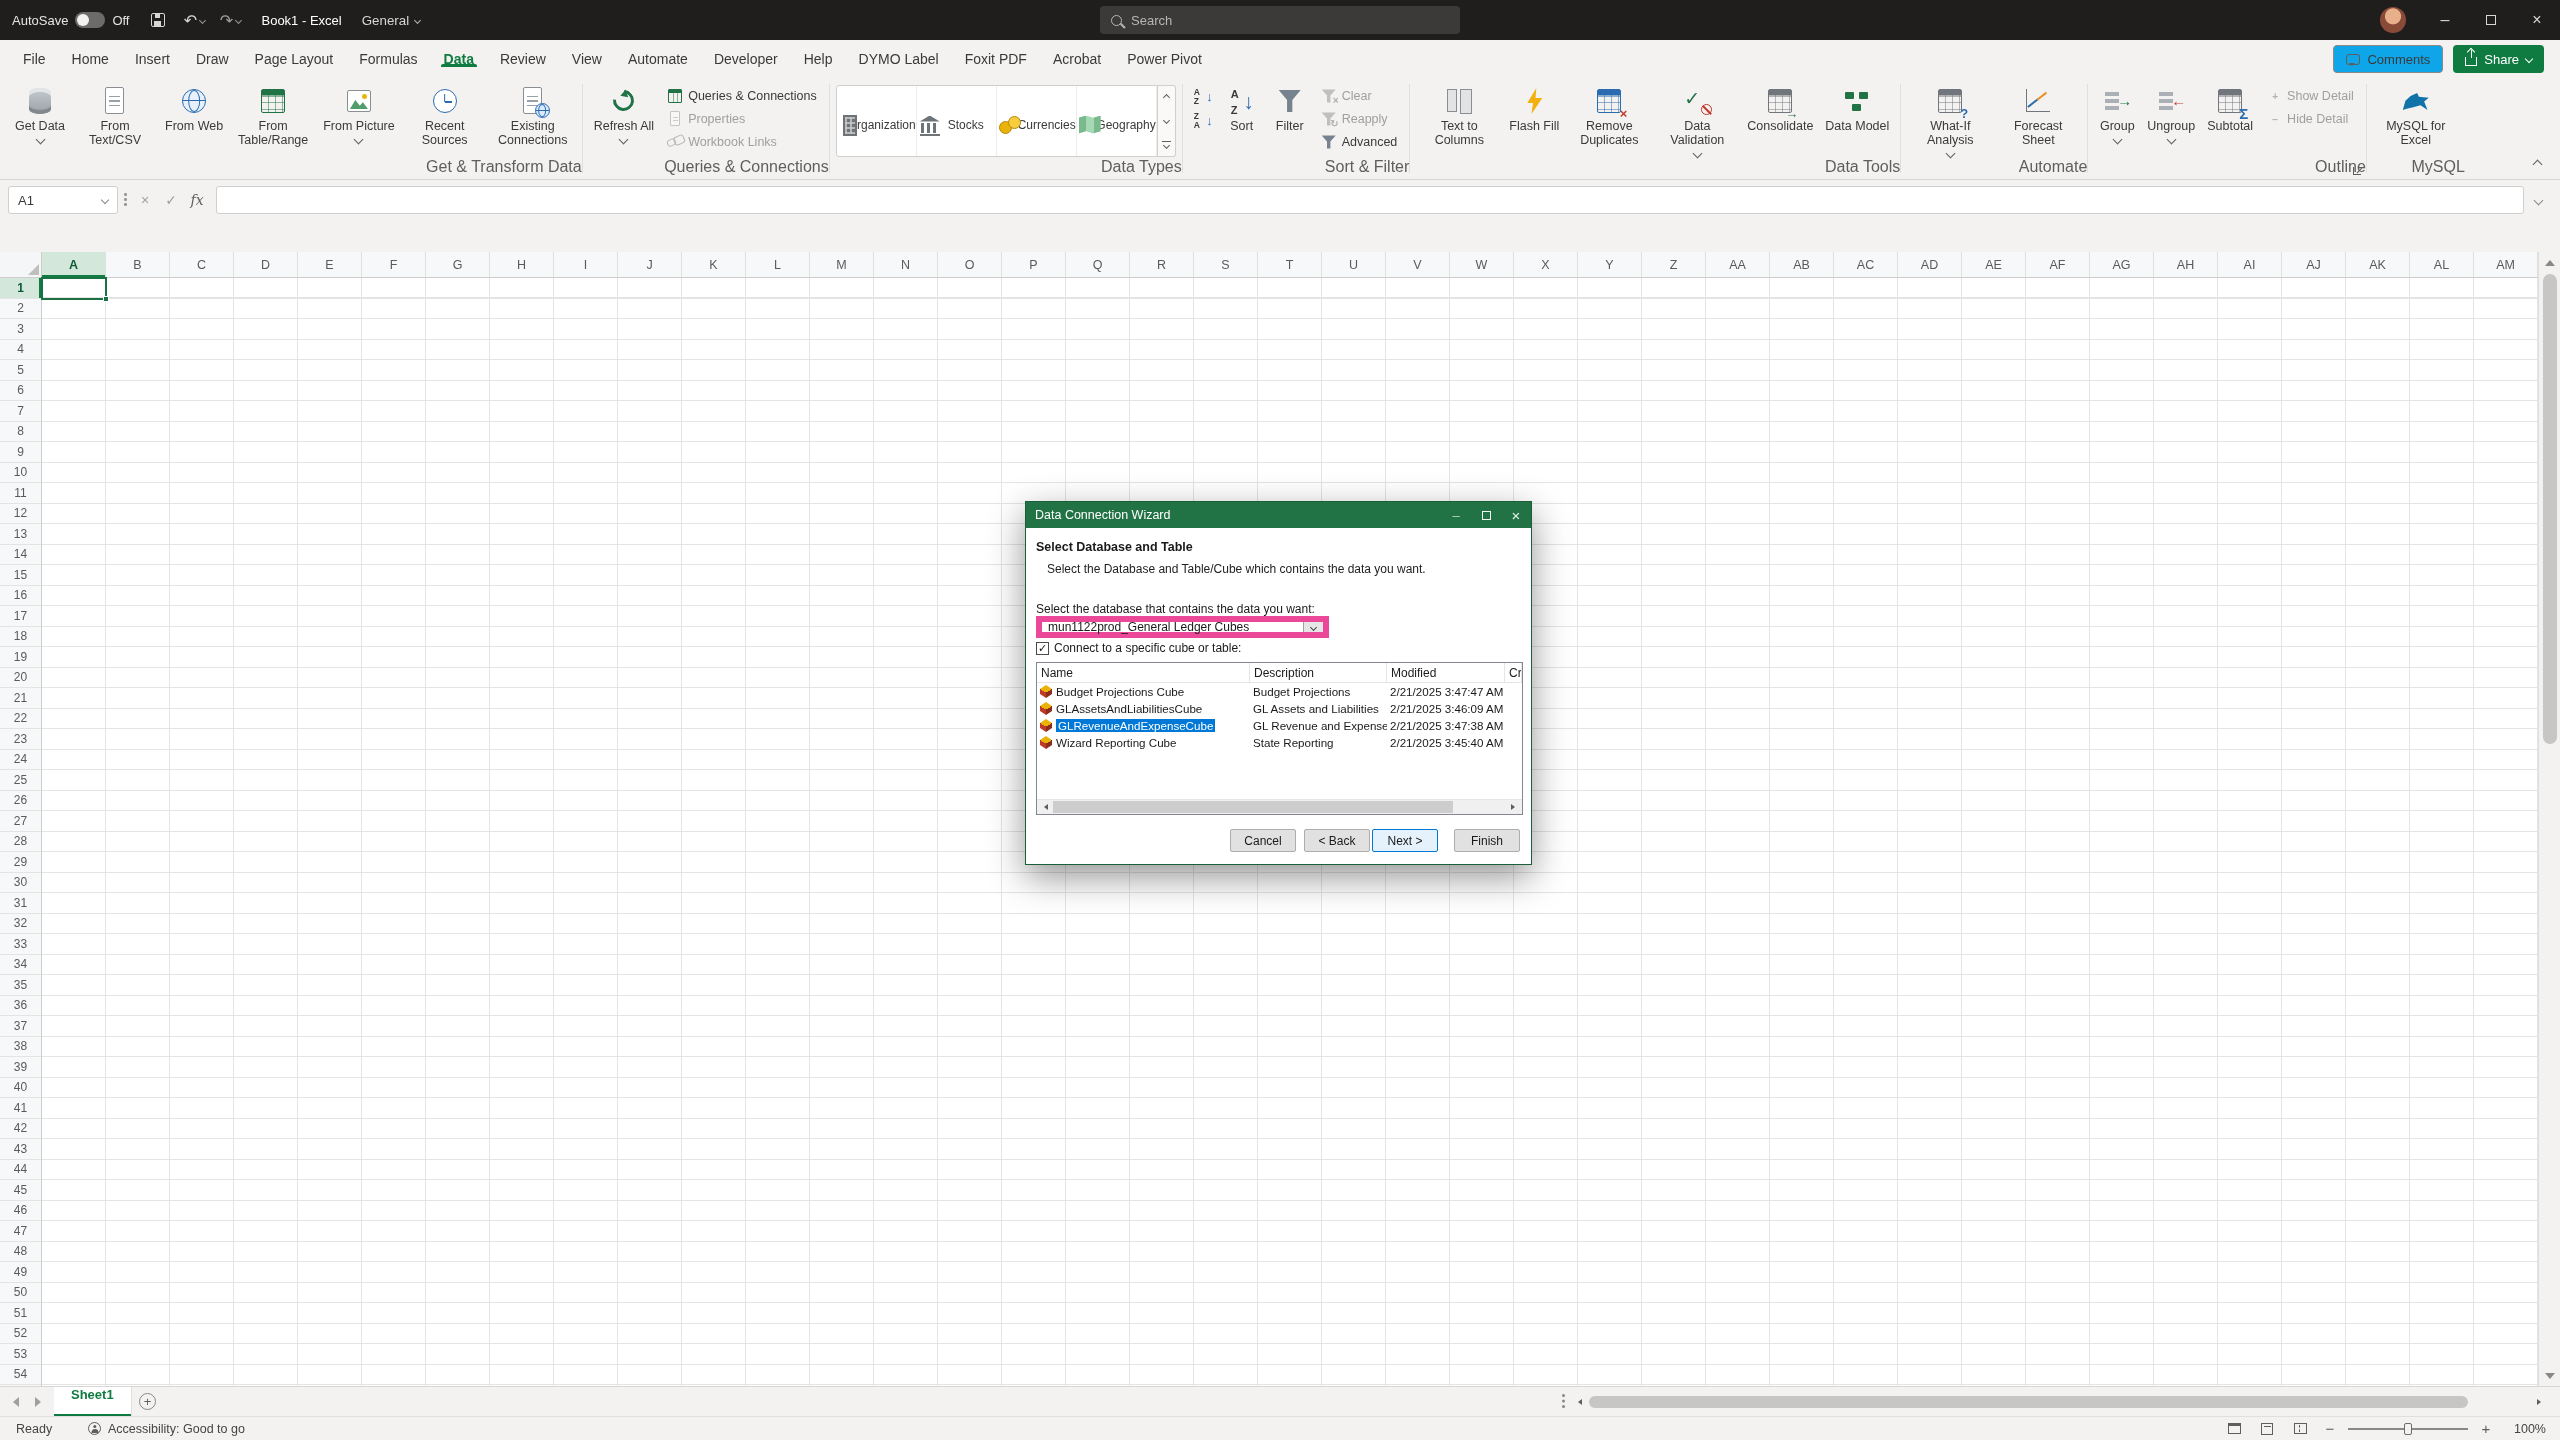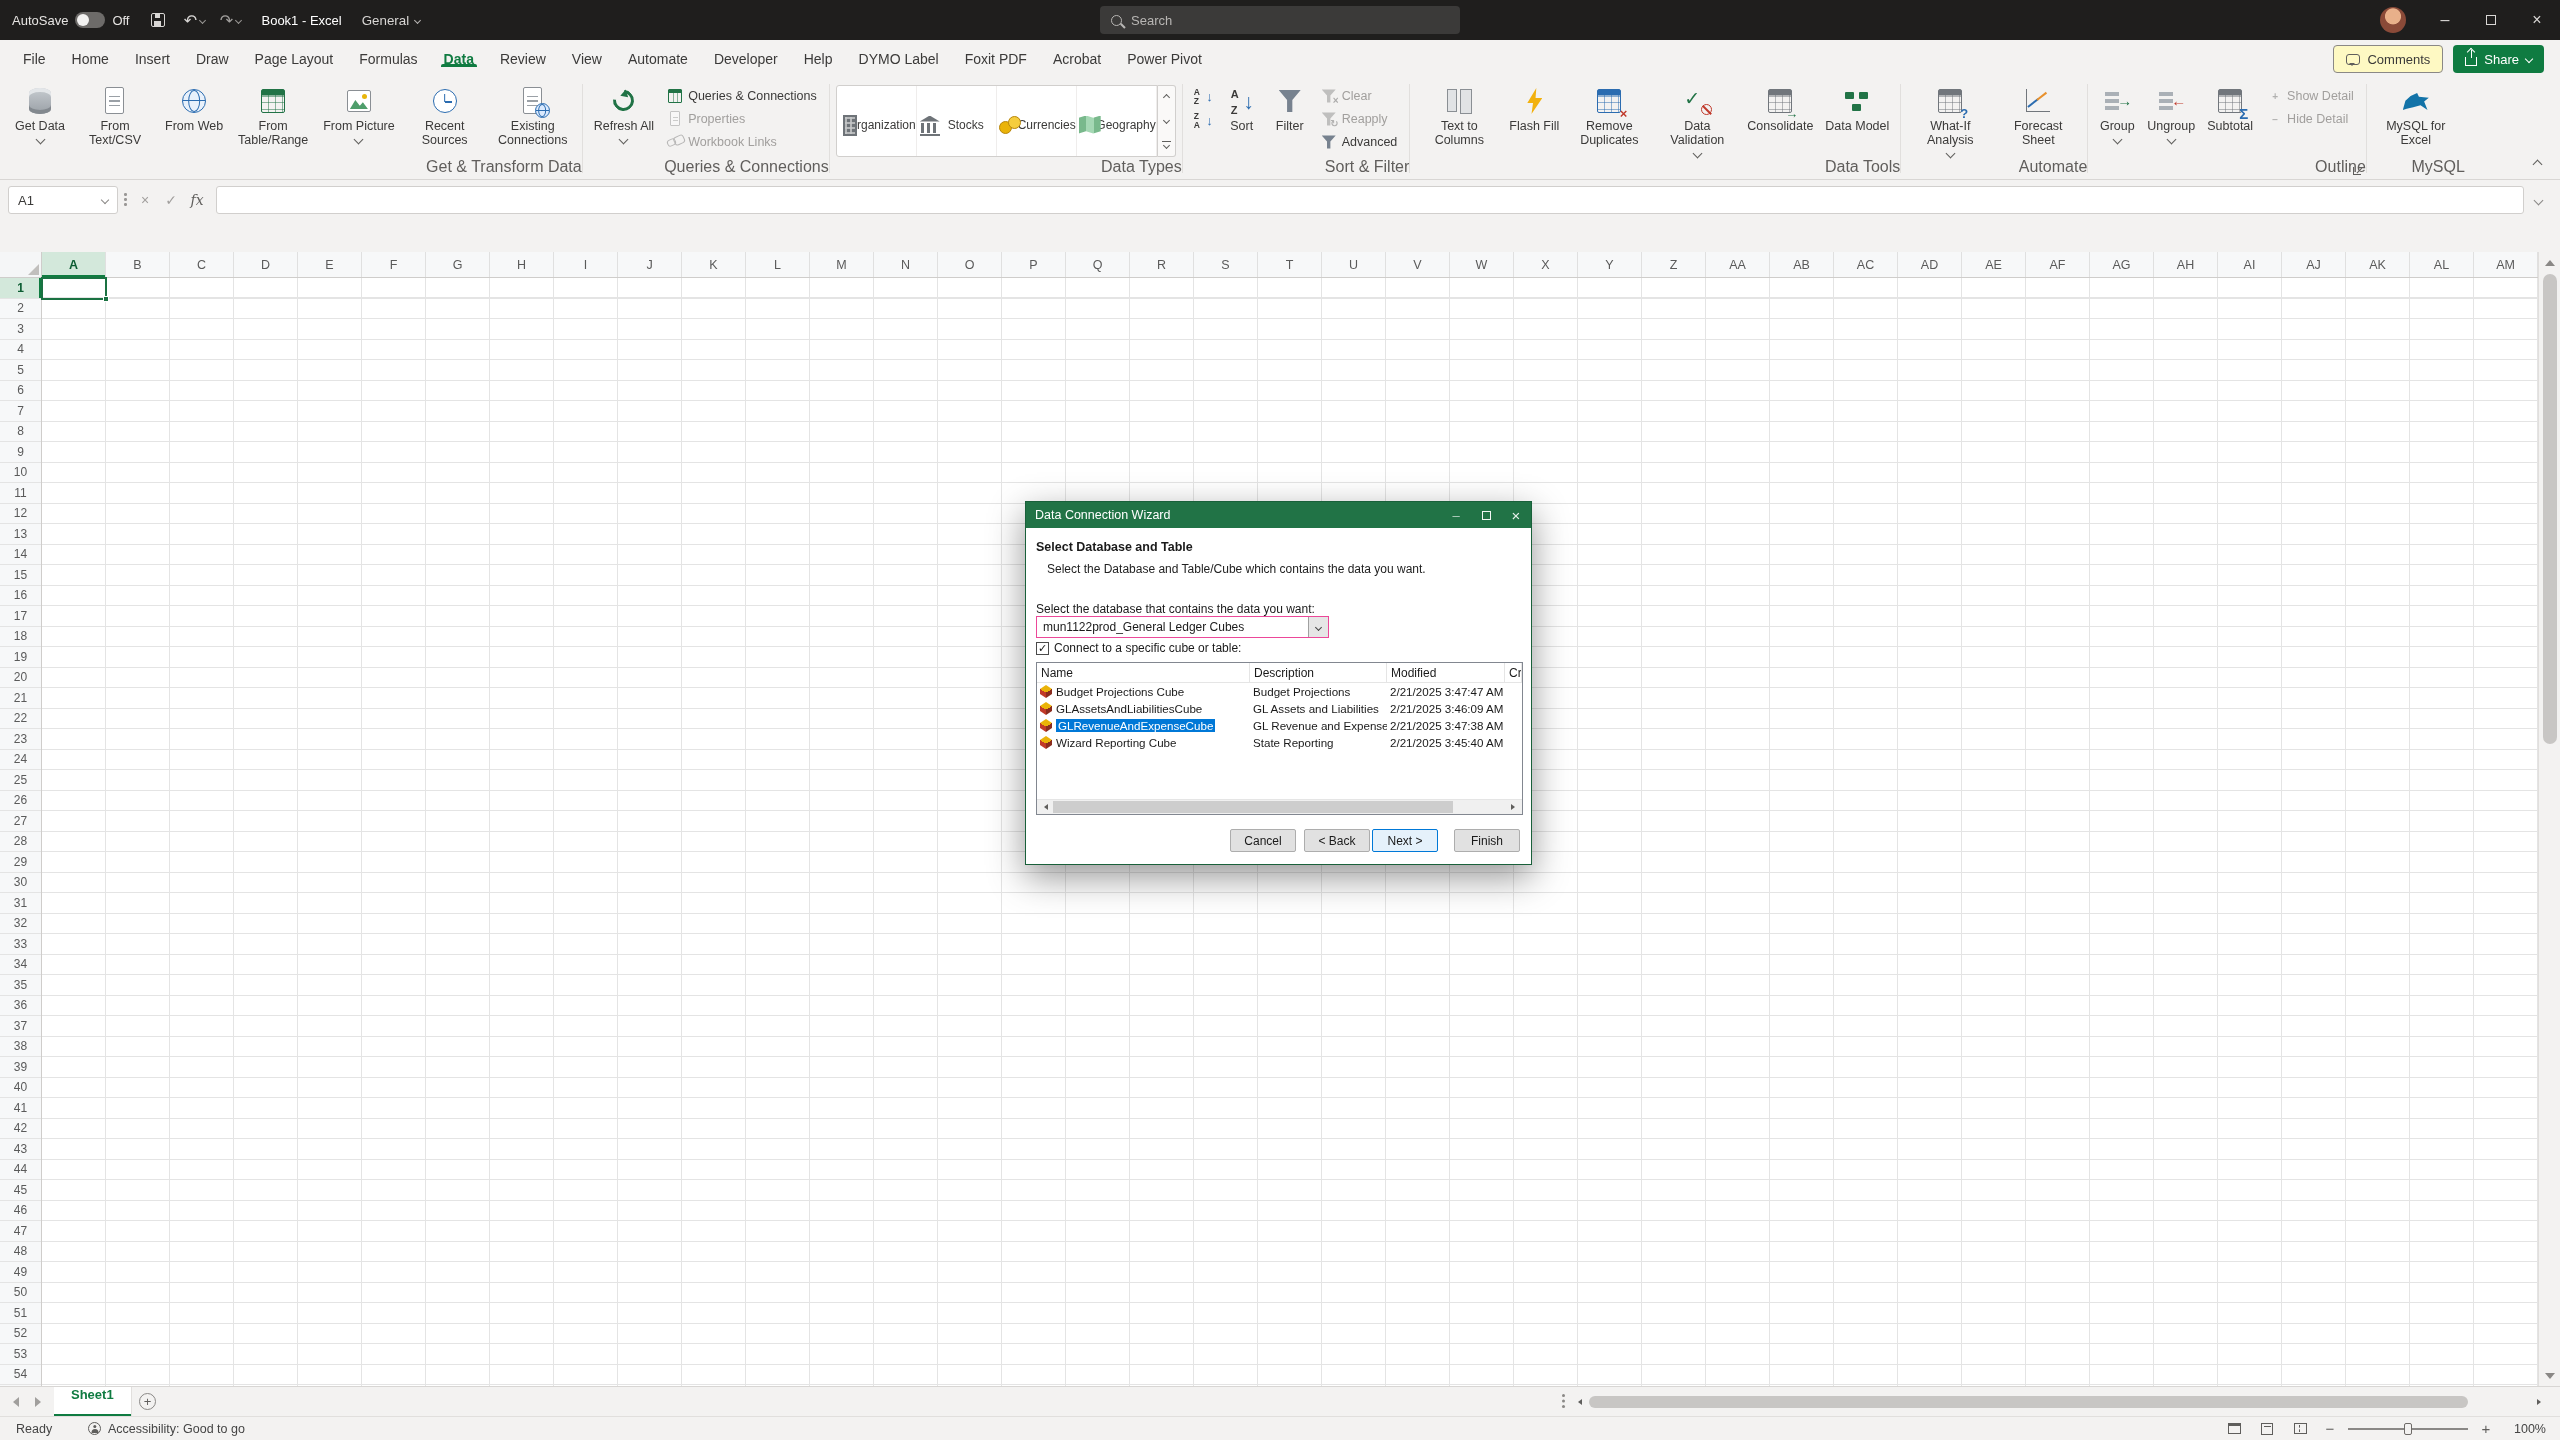--- a/index.html
+++ b/index.html
@@ -35,21 +35,21 @@
 .p-maxi{width:10px;height:10px;border:1.2px solid #d8d6d4;display:block}
 .p-maxi.w{border-color:#f2f7f4;width:9px;height:9px}
 
 .tabrow{position:absolute;top:40px;left:0;right:0;height:38px;background:#f3f2f1;display:flex;align-items:center}
 .rtabs{display:flex;align-items:stretch;padding-left:10px}
 .rtab{display:flex;align-items:center;padding:0 13px;font-size:14px;color:#3b3a39;position:relative;white-space:nowrap}
 .rtab.active{color:#0f7b41;font-weight:700}
 .rtab.active::after{content:"";position:absolute;left:10px;right:10px;bottom:0;height:3px;background:#0f7b41;border-radius:2px 2px 0 0}
 .tab-right{margin-left:auto;display:flex;align-items:center;gap:10px;padding-right:16px}
 .pill{display:flex;align-items:center;gap:7px;height:28px;padding:0 12px;border-radius:4px;font-size:13px}
-.pill.comments{border:1px solid #8a8886;background:#fef9c3;color:#3b3a39}
+.pill.comments{border:1px solid #8a8886;background:#0ea5e9;color:#3b3a39}
 .p-bubble{width:14px;height:11px;border:1.4px solid #5f5e5c;border-radius:3px;position:relative;display:block}
 .p-bubble::after{content:"";position:absolute;left:2px;bottom:-5px;border:3px solid transparent;border-top-color:#5f5e5c}
 .pill.share{background:#0f7b41;color:#fff}
 .p-share{width:12px;height:9px;border:1.4px solid #fff;border-top:none;position:relative;display:block;margin-top:5px}
 .p-share::before{content:"";position:absolute;left:4.3px;top:-7px;width:1.4px;height:8px;background:#fff}
 .p-share::after{content:"";position:absolute;left:2px;top:-8px;width:5px;height:5px;border-left:1.4px solid #fff;border-top:1.4px solid #fff;transform:rotate(45deg)}
 
 .ribbon{position:absolute;top:78px;left:0;right:0;height:102px;background:#f3f2f1;border-bottom:1px solid #d8d6d4;display:flex;align-items:stretch;padding:0 4px}
 .rgroup{position:relative;display:flex;flex-direction:column;padding:4px 6px 18px}
 .rg-body{display:flex;align-items:stretch;gap:2px;flex:1}
@@ -220,21 +220,21 @@
 .dlg-title{height:26px;background:#217346;display:flex;align-items:center;color:#fff}
 .dlg-title-text{padding-left:9px;font-size:12.5px}
 .dlg-ctrls{margin-left:auto;display:flex;height:100%}
 .dbtn{width:30px;height:100%;display:flex;align-items:center;justify-content:center;color:#eaf3ed;font-size:13px}
 .dbtn.dim{opacity:.75}
 .dbtn.close{font-size:15px}
 .dlg-body{position:relative;height:338px;font-size:12px}
 .dlg-heading{position:absolute;left:10px;top:12px;font-weight:700;font-size:12.5px}
 .dlg-sub{position:absolute;left:21px;top:34px;color:#222}
 .dlg-lbl{position:absolute;left:10px;top:74px}
-.combo{position:absolute;left:10px;top:88px;width:293px;height:22px;border:1px solid #ec4899;background:#fff;display:flex;align-items:center}
+.combo{position:absolute;left:10px;top:88px;width:293px;height:22px;border:6px solid #ec4899;background:#fff;display:flex;align-items:center}
 .combo-val{flex:1;padding:0 6px;white-space:nowrap;overflow:hidden}
 .combo-btn{width:20px;height:100%;background:#e6e6e6;border-left:1px solid #a0a0a0;display:flex;align-items:center;justify-content:center}
 .combo-btn .chv{width:5px;height:5px}
 .dchk{position:absolute;left:10px;top:113px;display:flex;align-items:center;gap:5px;cursor:pointer}
 .dchk .box{width:13px;height:13px;border:1px solid #4a4a4a;background:#fff;display:flex;align-items:center;justify-content:center;font-size:11px;line-height:1;color:#111;font-weight:700}
 .listview{position:absolute;left:10px;top:134px;width:487px;height:153px;border:1px solid #828790;display:flex;flex-direction:column;background:#fff}
 .lhead{display:grid;grid-template-columns:213px 137px 118px 1fr;height:20px;border-bottom:1px solid #e5e5e5;flex:none}
 .lc{padding:2px 4px;font-size:12px;white-space:nowrap;overflow:hidden}
 .lc.h{border-right:1px solid #e5e5e5;display:flex;align-items:center}
 .lrows{flex:1;overflow:hidden}

